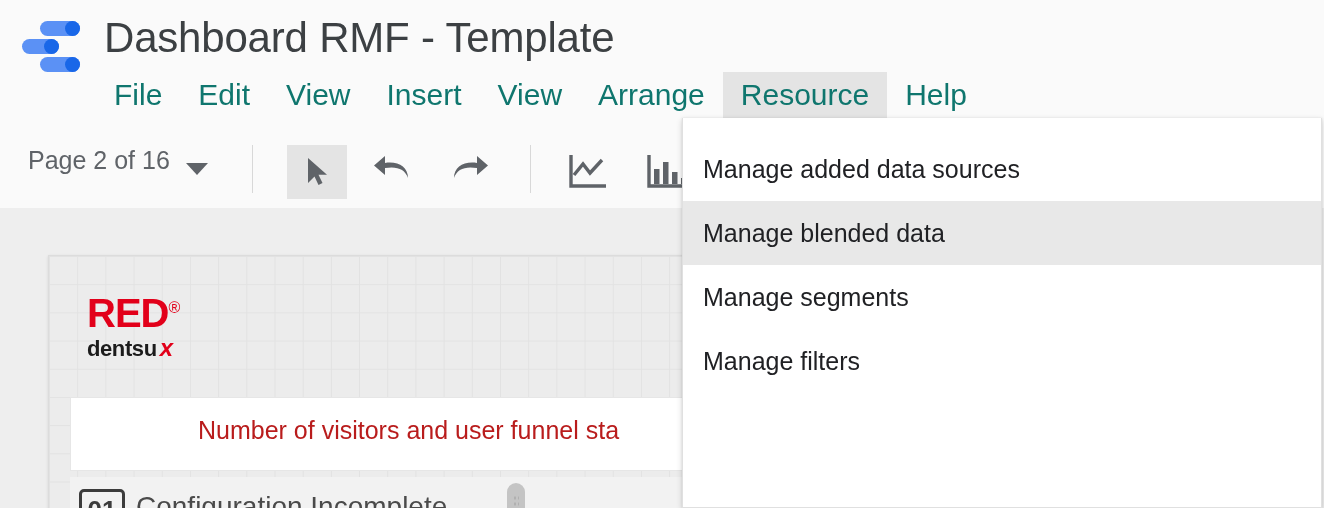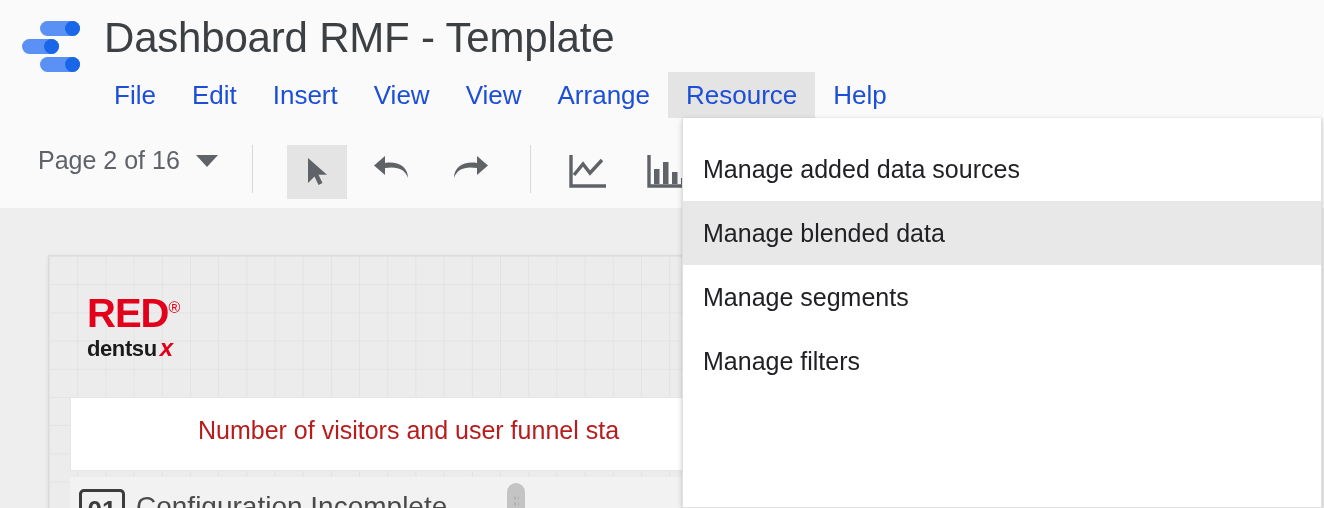--- a/index.html
+++ b/index.html
@@ -65,43 +65,43 @@
     position: absolute;
     left: 96px; top: 72px;
     height: 46px;
     display: flex;
     align-items: stretch;
   }
   .menu-item {
     display: flex;
     align-items: center;
     padding: 0 18px;
-    font-size: 26px;
-    color: #1d4ed8;
+    font-size: 30px;
+    color: #0f766e;
     white-space: nowrap;
     cursor: default;
   }
   .menu-item.active {
     background: #e4e4e4;
   }
 
   
   .toolbar {
     position: absolute;
     left: 0; top: 118px;
     width: 1324px;
     height: 90px;
     background: #fafafa;
     border-bottom: 1px solid #e3e3e3;
   }
   .page-select {
     position: absolute;
-    left: 38px; top: 28px;
-    display: flex;
-    align-items: center;
+    left: 28px; top: 28px;
+    display: flex;
+    align-items: flex-end;
     gap: 16px;
     cursor: default;
   }
   .page-select .label {
     font-size: 25px;
     color: #5f6368;
     white-space: nowrap;
   }
   .caret-down {
     width: 0; height: 0;
@@ -277,22 +277,22 @@
       <div class="pill p3">
           <span class="dot"></span>
         </div>
     </div>
 
     <div class="doc-title">Dashboard RMF - Template</div>
 
     <div class="menubar">
       <div class="menu-item">File</div>
       <div class="menu-item">Edit</div>
+      <div class="menu-item">View</div>
       <div class="menu-item">Insert</div>
-      <div class="menu-item">View</div>
       <div class="menu-item">View</div>
       <div class="menu-item">Arrange</div>
       <div class="menu-item active">Resource</div>
       <div class="menu-item">Help</div>
     </div>
   </div>
 
   <div class="toolbar">
 
     <div class="page-select">

